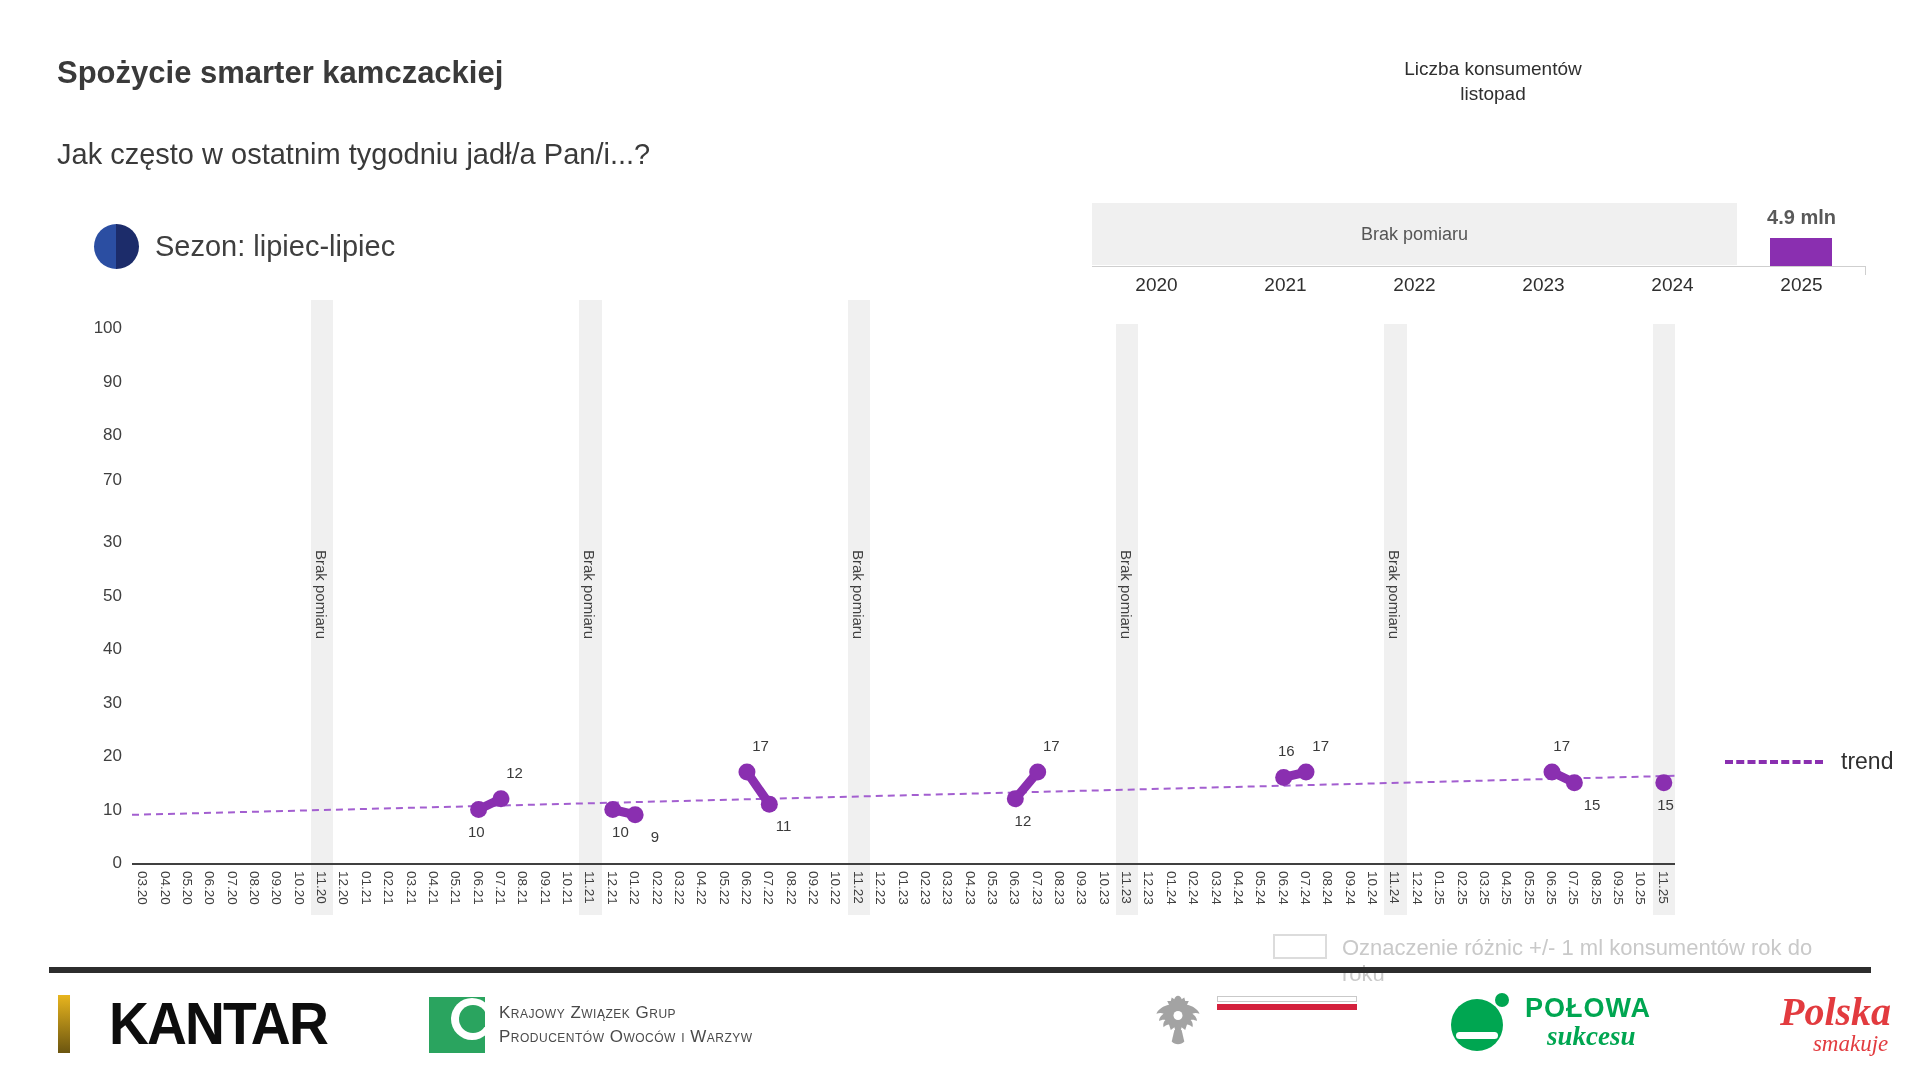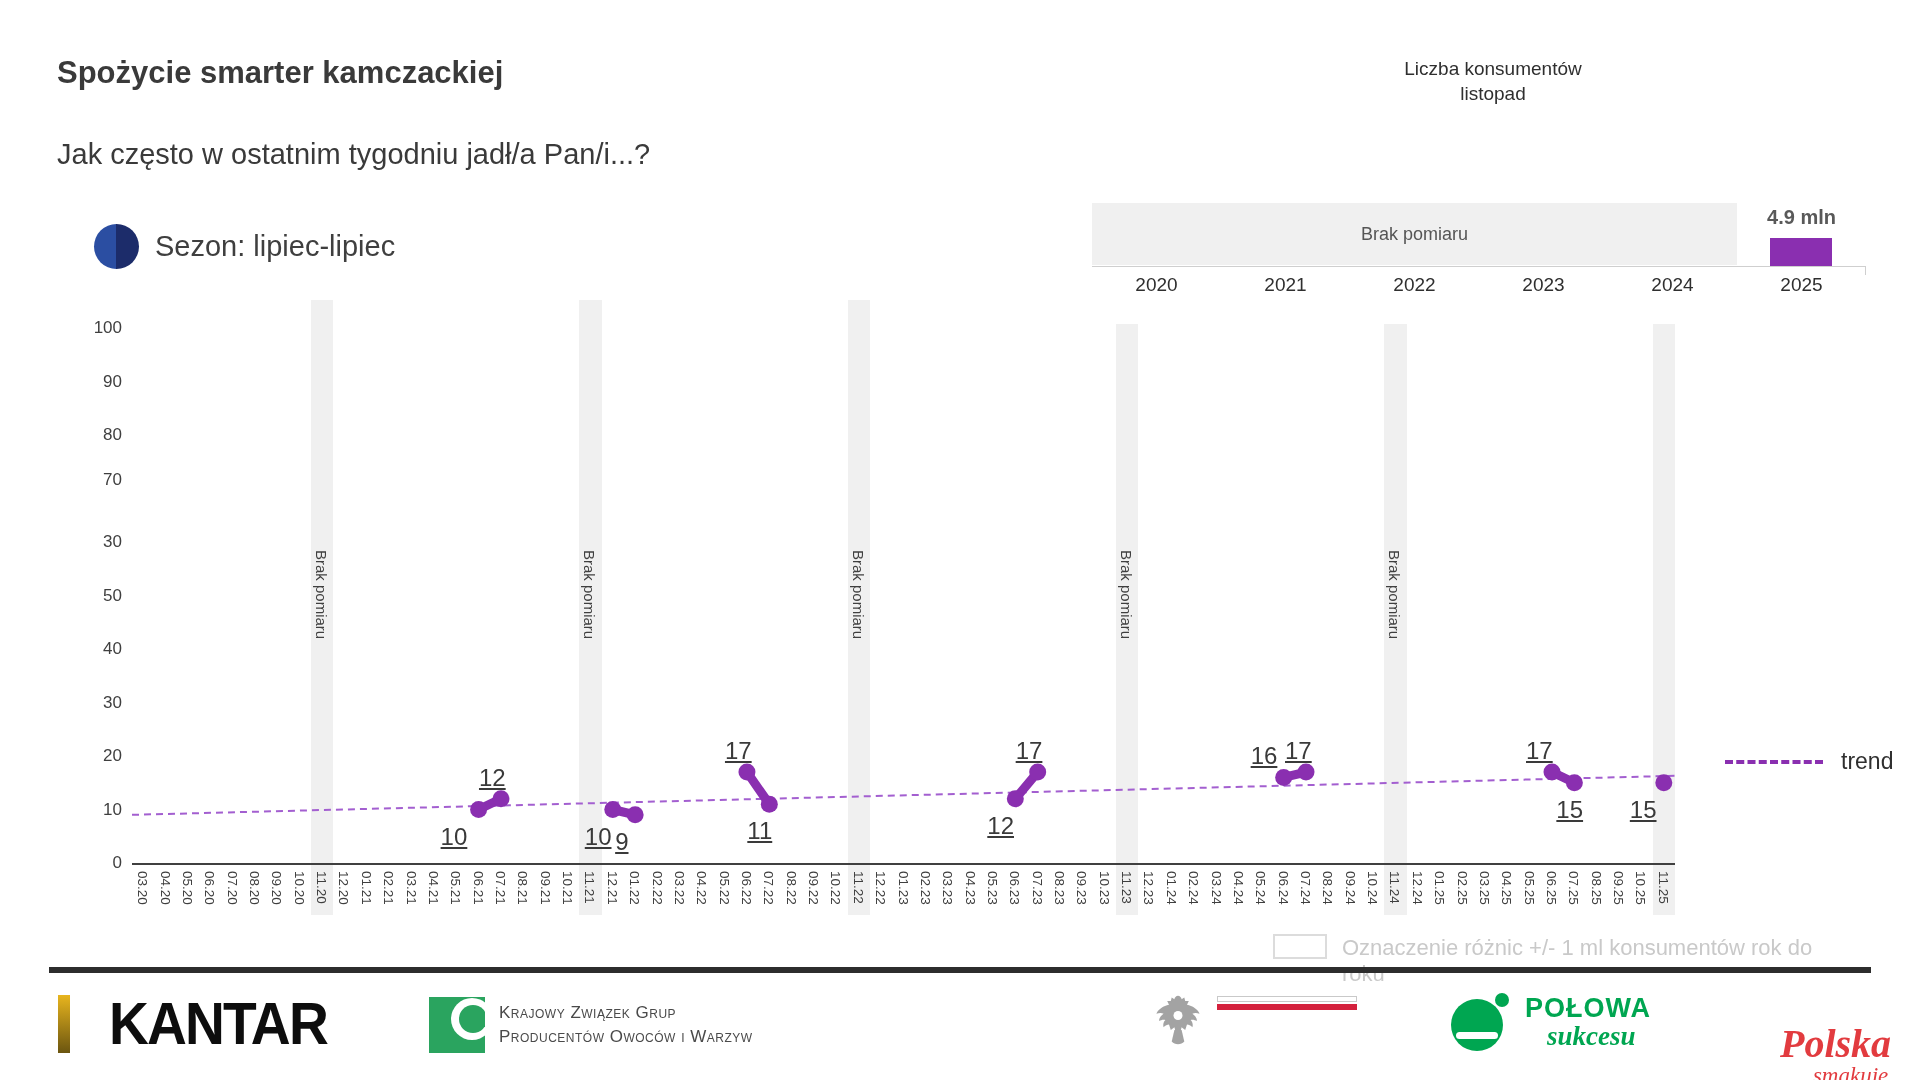--- a/index.html
+++ b/index.html
@@ -37,21 +37,21 @@
   #y-axis { left:62px; top:328px; width:60px; height:535px; }
   .ytick { position:absolute; right:0; width:60px; text-align:right; font-size:17px; color:#3f3f3f; }
   #plot { left:132px; top:328px; width:1543px; height:535px; }
   .band { position:absolute; background:#f0f0f0; z-index:1; }
   .band-label {
     position:absolute; writing-mode:vertical-rl; font-size:15px; color:#3f3f3f;
     white-space:nowrap; z-index:2;
   }
   #axis-line { position:absolute; left:0; top:535px; width:1543px; height:2px; background:#404040; z-index:4; }
   #plot-svg { position:absolute; left:0; top:0; z-index:3; }
-  .pt-label { position:absolute; width:44px; text-align:left; font-size:24px; color:#3a3a3a; z-index:5;text-decoration:underline; }
+  .pt-label { position:absolute; width:44px; text-align:right; font-size:15px; color:#3a3a3a; z-index:5; }
   .xlabel {
     position:absolute; writing-mode:vertical-rl; font-size:13.5px; color:#3f3f3f;
     white-space:nowrap; z-index:2;
   }
 
   
   #trend-legend { left:1725px; top:748px; display:flex; align-items:center; gap:18px; }
   #trend-legend .dashes { width:98px; height:0; border-top:4px dashed #8a2fb0; }
   #trend-legend .lbl { font-size:23px; color:#2f2f2f; }
 
@@ -86,21 +86,21 @@
 
   #logo-polowa { left:1451px; top:8px; display:flex; gap:16px; align-items:center; }
   .polowa-icon { width:58px; height:58px; position:relative; }
   .polowa-icon .ball { position:absolute; left:0; top:6px; width:52px; height:52px; border-radius:50%; background:#00a651; }
   .polowa-icon .slit { position:absolute; left:5px; top:39px; width:42px; height:7px; border-radius:4px; background:#fff; }
   .polowa-icon .dot { position:absolute; right:0; top:0; width:14px; height:14px; border-radius:50%; background:#00a651; }
   #logo-polowa .w1 { font-size:27px; font-weight:800; color:#00a651; letter-spacing:1px; line-height:27px; }
   #logo-polowa .w2 { font-family:"Liberation Serif", serif; font-style:italic; font-weight:bold; font-size:27px; color:#00a651; line-height:28px; padding-left:22px; }
 
   #logo-polska { left:1780px; top:8px; text-align:center; }
-  #logo-polska .w1 { font-family:"Liberation Serif", serif; font-style:italic; font-weight:bold; font-size:40px; color:#e23b3f; line-height:38px;margin-top:32px; }
+  #logo-polska .w1 { font-family:"Liberation Serif", serif; font-style:italic; font-weight:bold; font-size:40px; color:#e23b3f; line-height:38px; }
   #logo-polska .w2 { font-family:"Liberation Serif", serif; font-style:italic; font-size:23px; color:#e23b3f; padding-left:30px; }
 </style>
 </head>
 <body>
 
 <div class="abs" id="title">Spożycie smarter kamczackiej</div>
 <div class="abs" id="subtitle">Jak często w ostatnim tygodniu jadł/a Pan/i...?</div>
 
 <div class="abs" id="series-legend">
   <span class="sezon-icon"></span>

